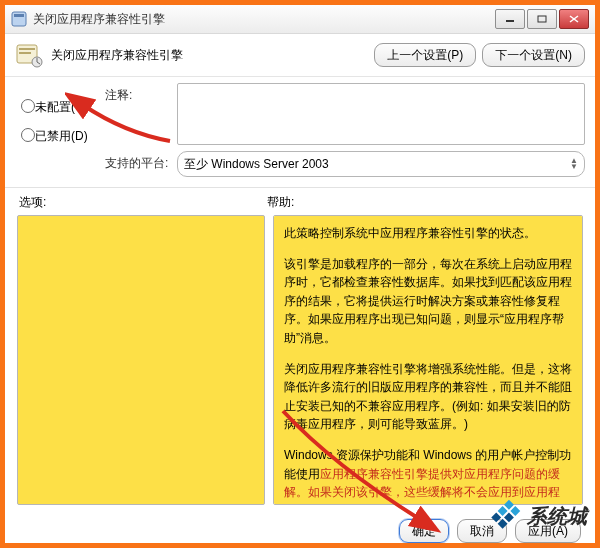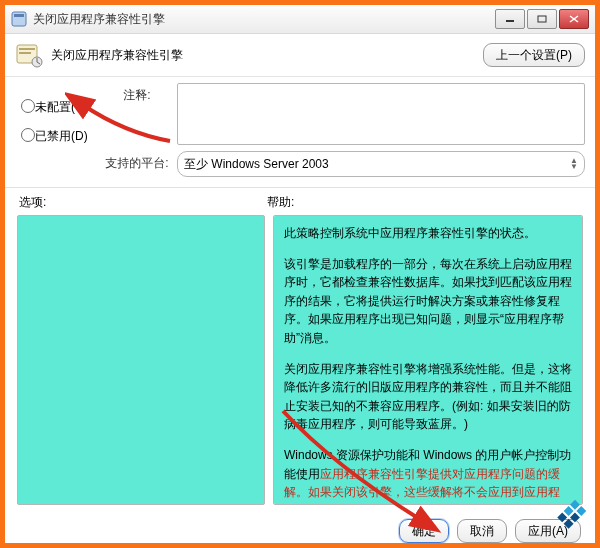--- a/index.html
+++ b/index.html
@@ -18,33 +18,33 @@
   .navbtns{display:flex;gap:6px}
   .btn{height:22px;padding:0 12px;border:1px solid #9c9c9c;border-radius:9px;background:linear-gradient(#fdfdfd,#ececec);font-size:12px;display:inline-flex;align-items:center;justify-content:center;cursor:default}
   
   .body1{display:flex;padding:6px 10px 6px 16px}
   .radios{width:84px;padding-top:4px}
   .radio{display:flex;margin:12px 0;gap:0;font-size:12px}
   .rdot{width:12px;height:12px;border:1px solid #6a6a6a;border-radius:50%;background:#fff;display:flex;align-items:center;justify-content:center}
   .rdot.sel::after{content:"";width:6px;height:6px;border-radius:50%;background:#3a76d6}
   .fields{flex:1;display:flex;flex-direction:column;gap:6px}
   .frow{display:flex;align-items:flex-start;gap:8px}
-  .flabel{width:64px;text-align:center;color:#333;padding-top:4px}
+  .flabel{width:64px;text-align:left;color:#333;padding-top:4px}
   .commentbox{flex:1;height:52px;border:1px solid #b6b6b6;background:#fff;border-radius:2px;padding:4px;overflow:auto;resize:none;font:inherit}
   .platbox{flex:1;height:20px;border:1px solid #b6b6b6;background:#fff;border-radius:10px;padding:2px 6px;display:flex;align-items:center;justify-content:space-between}
   .carets{display:flex;flex-direction:column;line-height:6px;font-size:8px;color:#666}
   
   .sep{height:1px;background:#e2e2e2;margin:4px 0}
   
   .cols{display:flex;padding:2px 14px 4px 14px}
   .cols .c1{width:248px}
   .cols .c2{flex:1}
   
   .panes{display:flex;padding:0 12px;gap:8px}
-  .pane{border:1px solid #b6b6b6;background:#5eead4;border-radius:2px;box-sizing:border-box;padding:8px 10px;overflow:auto}
+  .pane{border:1px solid #b6b6b6;background:#fde047;border-radius:2px;box-sizing:border-box;padding:8px 10px;overflow:auto}
   .pane.left{width:248px;height:290px}
   .pane.right{flex:1;height:290px;line-height:1.55}
   .pane.right p{margin:0 0 12px 0}
   .pane.right .hl{color:#c42b1c}
   
   .footer{position:absolute;right:14px;bottom:0;display:flex;gap:8px;align-items:center}
   .btn.primary{border-color:#3f7bd9;box-shadow:0 0 0 1px rgba(63,123,217,.35)}
   
   .arrow{position:absolute;pointer-events:none}
   
@@ -90,20 +90,21 @@
           <rect x="2" y="3" width="20" height="18" rx="2" fill="#f5f0d6" stroke="#b7a76b"></rect>
           <rect x="4" y="6" width="16" height="2" fill="#b7a76b"></rect>
           <rect x="4" y="10" width="12" height="2" fill="#b7a76b"></rect>
           <circle cx="22" cy="20" r="5" fill="#e8e8e8" stroke="#888"></circle>
           <path d="M22 16 v4 l3 2" stroke="#666" fill="none"></path>
         </svg>
     </span>
     <span class="htitle">关闭应用程序兼容性引擎</span>
     <div class="navbtns">
       <div class="btn">上一个设置(P)</div>
+      <div class="btn">下一个设置(N)</div>
     </div>
   </div>
 
   <div class="body1">
     <div class="radios">
       <label class="radio">
         <span class="rdot"></span>
         <span>未配置(C)</span>
       </label>
       <label class="radio">
@@ -176,15 +177,16 @@
     <svg width="34" height="34" viewBox="0 0 34 34">
       <g transform="rotate(45 17 17)">
         <rect x="9" y="2" width="7" height="7" fill="#2aa3d9"></rect>
         <rect x="18" y="2" width="7" height="7" fill="#2aa3d9"></rect>
         <rect x="9" y="11" width="7" height="7" fill="#2aa3d9"></rect>
         <rect x="18" y="11" width="7" height="7" fill="#0b4f86"></rect>
         <rect x="9" y="20" width="7" height="7" fill="#0b4f86"></rect>
         <rect x="18" y="20" width="7" height="7" fill="#0b4f86"></rect>
       </g>
     </svg>
+    <span>系统城</span>
   </div>
 
 </div>
 
 </body></html>

